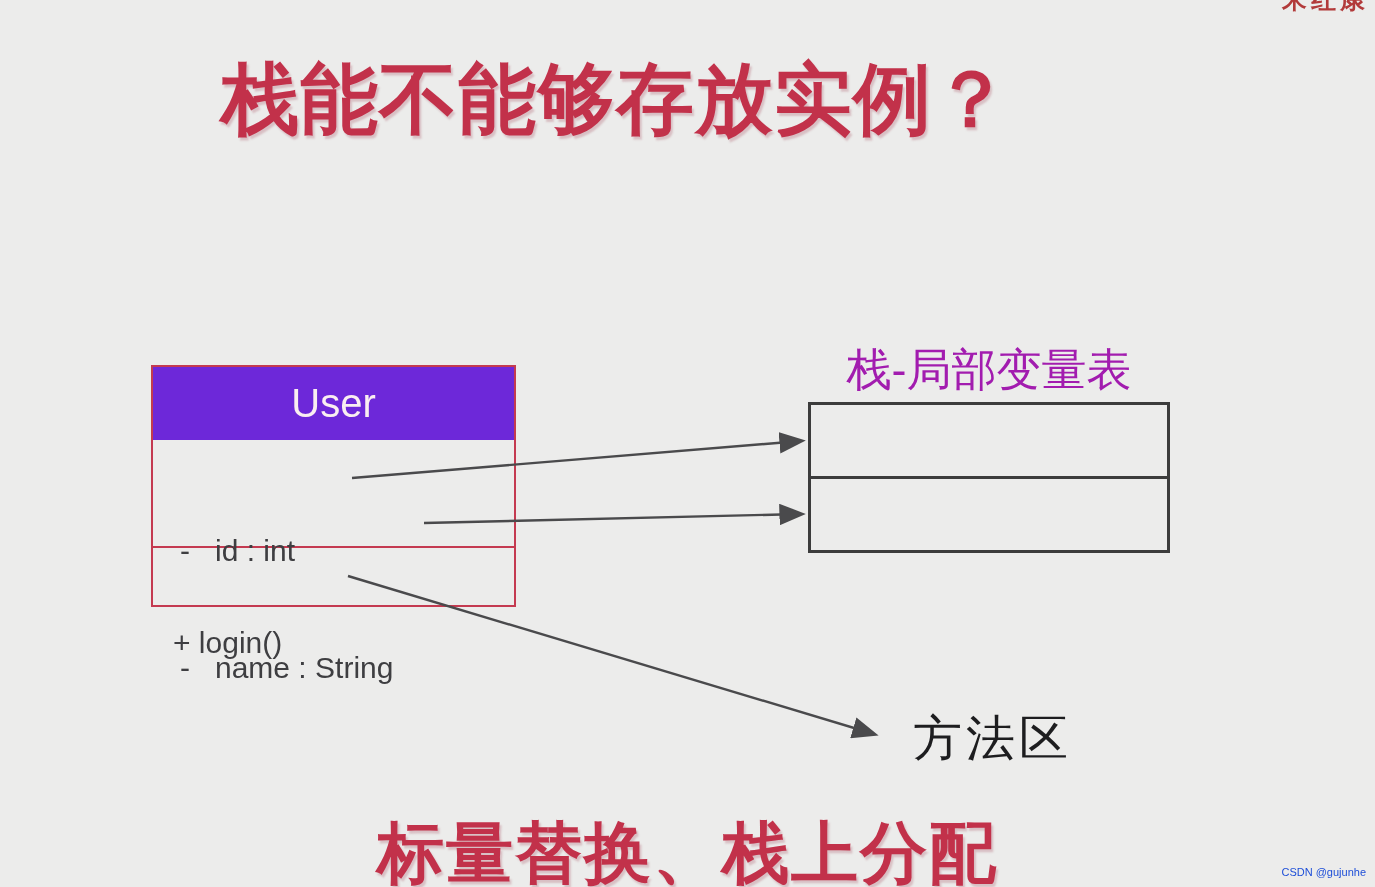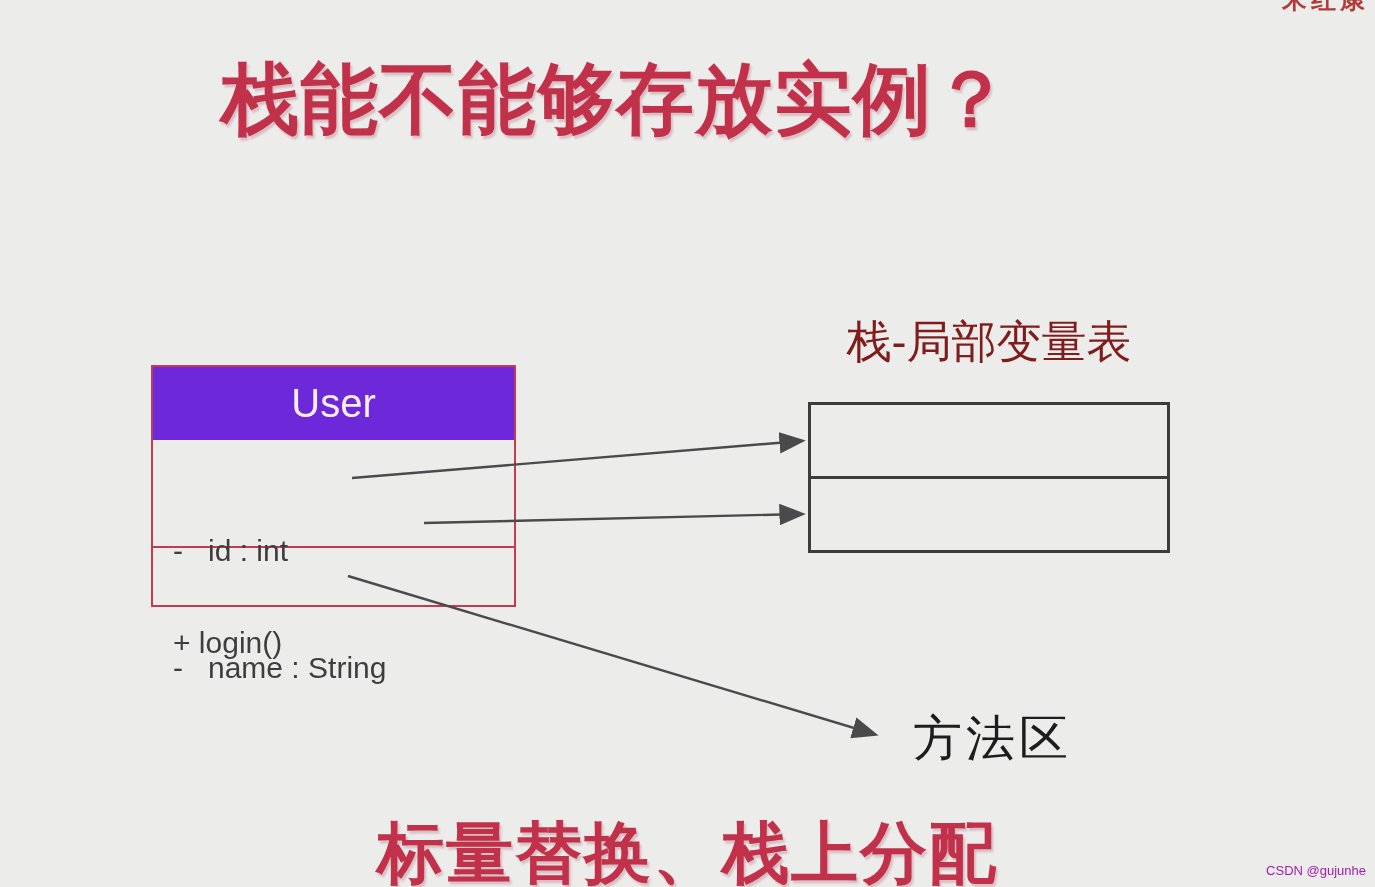--- a/index.html
+++ b/index.html
@@ -54,41 +54,41 @@
     height:73px;
     background:#6d28d9;
     color:#faeef1;
     display:flex;align-items:center;justify-content:center;
     font-size:40px;
     font-weight:400;
   }
   .uml-fields{
     height:108px;
     border-bottom:2px solid var(--red);
-    padding:13px 0 0 20px;
+    padding:13px 0 0 27px;
     font-size:30px;
     color:var(--ink);
     line-height:39px;
     white-space:pre;
   }
   .uml-methods{
     height:57px;
     padding:10px 0 16px 20px;
     font-size:30px;
     color:var(--ink);
     white-space:pre;
   }
   
   .stack-title{
     position:absolute;
-    left:800px;top:312px;
+    left:800px;top:340px;
     width:378px;
     text-align:center;
     font-size:45px;
-    color:#7f1d1d;
+    color:#a21caf;
     font-weight:400;
     white-space:nowrap;
   }
   .stack-table{
     position:absolute;
     left:808px;top:402px;
     width:362px;height:151px;
     border:3px solid var(--table-border);
     display:flex;flex-direction:column;
     background:var(--bg);
@@ -114,22 +114,22 @@
     font-weight:900;
     color:var(--red-dark);
     letter-spacing:2px;
     text-shadow:2px 3px 2px rgba(160,60,80,0.25);
     white-space:nowrap;
   }
   
   .watermark{
     position:absolute;
     right:9px;bottom:9px;
-    font-size:13px;
-    color:#a21caf;
+    font-size:11px;
+    color:#1d4ed8;
   }
   
   .arrow-layer{
     position:absolute;
     left:0;top:0;
     width:1375px;height:887px;
     pointer-events:none;
   }
   .arrow-layer line{
     stroke:var(--line);

